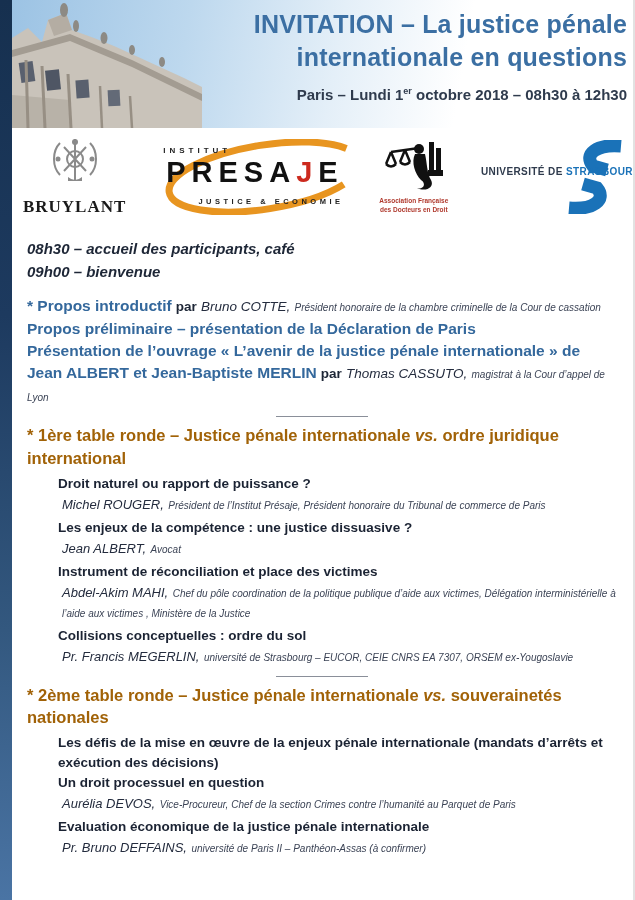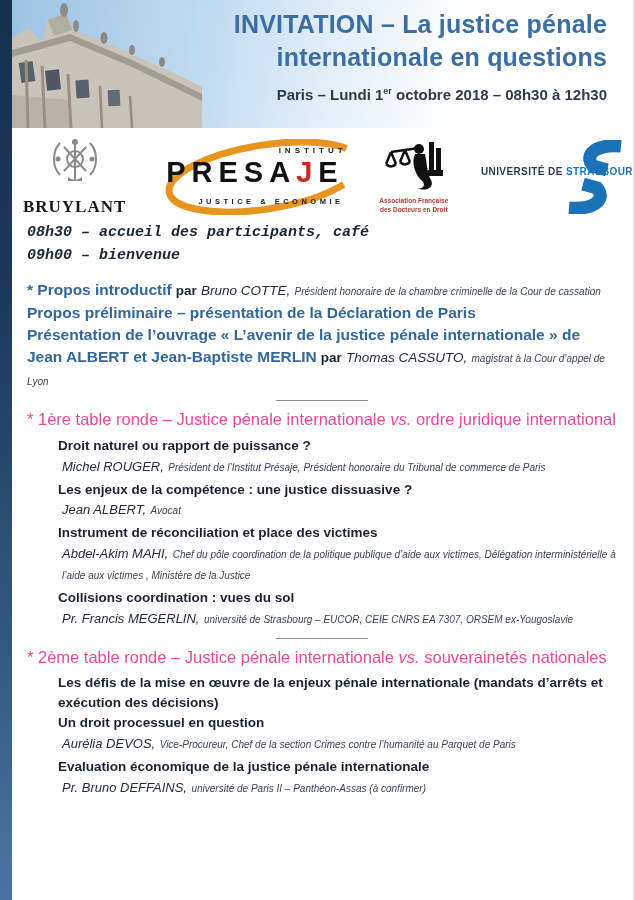--- a/index.html
+++ b/index.html
@@ -7,63 +7,63 @@
         font-family:"Liberation Sans",sans-serif;color:#1d2636;overflow:hidden;
         border-right:2px solid #e2e2e2;box-sizing:border-box;}
   .leftbar{position:absolute;left:0;top:0;width:12px;height:100%;
            background:linear-gradient(180deg,#16304f 0%,#1d3a5f 35%,#33587f 70%,#4a74a4 100%);z-index:5;}
   .content{margin-left:12px;}
 
   
   .header{height:128px;position:relative;
           background:linear-gradient(100deg,#9cc3e4 0%,#bdd8ee 28%,#e4eff8 52%,#ffffff 72%,#ffffff 100%);}
   .building{position:absolute;left:0;top:0;width:190px;height:128px;}
-  .titleblock{position:absolute;right:26px;top:8px;text-align:right;margin-left:48px;}
+  .titleblock{position:absolute;right:6px;top:8px;text-align:right;margin-left:48px;}
   .title{color:#3b6fa3;font-size:25px;font-weight:bold;line-height:1.32;letter-spacing:.2px;}
   .dateline{color:#2f3b4d;font-size:15px;font-weight:bold;margin-top:12px;}
   .dateline sup{font-size:9px;}
 
   
   .logos{height:86px;display:flex;align-items:center;justify-content:center;gap:26px;margin-top:6px;}
   .logo-bruylant{text-align:center;width:140px;}
   .bruylant-name{font-family:"Liberation Serif",serif;font-weight:bold;font-size:17px;
                  letter-spacing:1px;color:#1a1a1a;margin-top:10px;}
   .logo-presaje{position:relative;width:205px;height:76px;}
   .presaje-ellipse{position:absolute;left:0;top:0;width:205px;height:76px;}
-  .presaje-institut{position:absolute;top:7px;left:0;width:100%;text-align:right;
+  .presaje-institut{position:absolute;top:7px;left:0;width:100%;text-align:left;
                     font-size:8px;letter-spacing:4px;font-weight:bold;color:#222;}
   .presaje-main{position:absolute;top:17px;left:0;width:100%;text-align:center;
                 font-size:29px;font-weight:bold;letter-spacing:6px;color:#111;}
   .presaje-main .jred{color:#cc2a1e;}
   .presaje-tag{position:absolute;bottom:9px;left:16px;width:100%;text-align:center;
                font-size:7.5px;letter-spacing:3.5px;font-weight:bold;color:#222;}
   .logo-afdd{width:92px;text-align:center;}
   .afdd-caption{font-size:6.5px;font-weight:bold;color:#b03a2e;line-height:1.25;margin-top:1px;}
   .logo-unistra{position:relative;width:170px;height:78px;}
   .unistra-s{position:absolute;left:78px;top:2px;}
   .unistra-text{position:absolute;left:0;top:28px;font-size:10px;font-weight:bold;letter-spacing:.4px;white-space:nowrap;}
   .unistra-text .t1{color:#2f3b4d;}
   .unistra-text .t2{color:#1a72b8;}
 
   
   .bodytext{padding:0 16px 0 15px;}
-  .opening{margin-top:2px;font-family:Liberation Mono, monospace;}
+  .opening{margin-top:18px;}
   .opening-line{font-size:15px;font-weight:bold;font-style:italic;color:#1d2636;line-height:1.5;}
 
   .intro{margin-top:11px;}
   .intro-line{line-height:1.5;font-size:15px;}
   .blue-label{color:#34689c;font-weight:bold;font-size:15.5px;}
   .par{color:#1d2636;font-weight:bold;font-size:13.5px;}
   .pname{color:#242c3e;font-style:italic;font-size:13.5px;}
   .prole{color:#3c4456;font-style:italic;font-size:10px;}
   .blue-strong{color:#34689c;font-weight:bold;font-size:15.5px;line-height:1.45;}
 
   .sep{width:92px;border:none;border-top:1.5px solid #8a8f99;margin:9px auto 7px auto;}
 
-  .round-title{color:#ec4899;font-weight:normal;font-size:16.5px;margin:4px 0 5px 0;line-height:1.35;}
+  .round-title{color:#a16207;font-weight:bold;font-size:16.5px;margin:4px 0 5px 0;line-height:1.35;}
   .round-title .vs{font-style:italic;}
 
   .topic{font-weight:bold;font-size:13.5px;color:#1b2333;line-height:1.48;padding-left:31px;}
   .speaker{margin-left:35px;line-height:1.3;margin-bottom:3px;}
   .sp-name{font-style:italic;font-size:13px;color:#242c3e;}
   .sp-role{font-style:italic;font-size:10px;color:#3c4456;}
 </style>
 </head>
 <body>
 
@@ -207,21 +207,21 @@
           </div>
         </div>
         <div>
           <div class="topic">Instrument de réconciliation et place des victimes</div>
           <div class="speaker">
             <span class="sp-name">Abdel-Akim MAHI,</span>
             <span class="sp-role">Chef du pôle coordination de la politique publique d’aide aux victimes, Délégation interministérielle à l’aide aux victimes , Ministère de la Justice</span>
           </div>
         </div>
         <div>
-          <div class="topic">Collisions coordination : vues du sol</div>
+          <div class="topic">Collisions conceptuelles : ordre du sol</div>
           <div class="speaker">
             <span class="sp-name">Pr. Francis MEGERLIN,</span>
             <span class="sp-role">université de Strasbourg – EUCOR,  CEIE CNRS EA 7307, ORSEM ex-Yougoslavie</span>
           </div>
         </div>
       </div>
 
       <hr class="sep">
 
       <div class="round-title">

